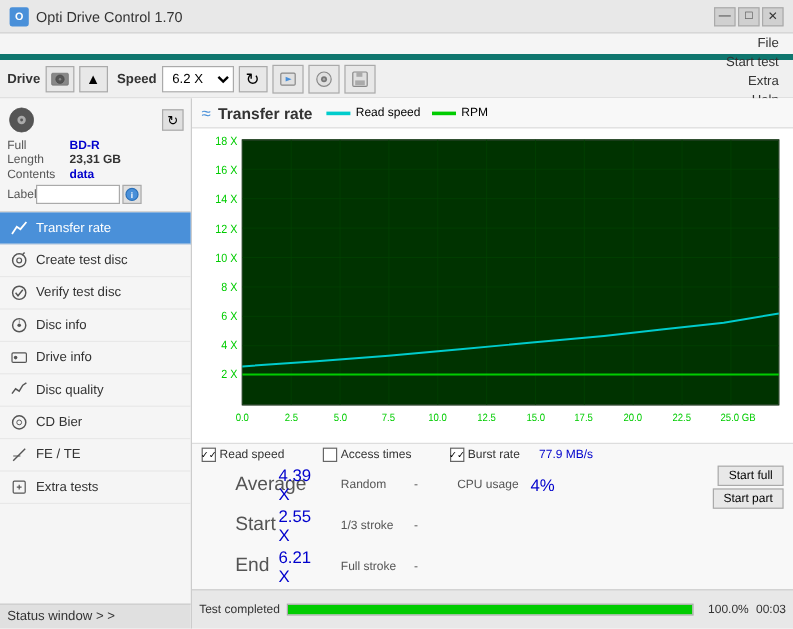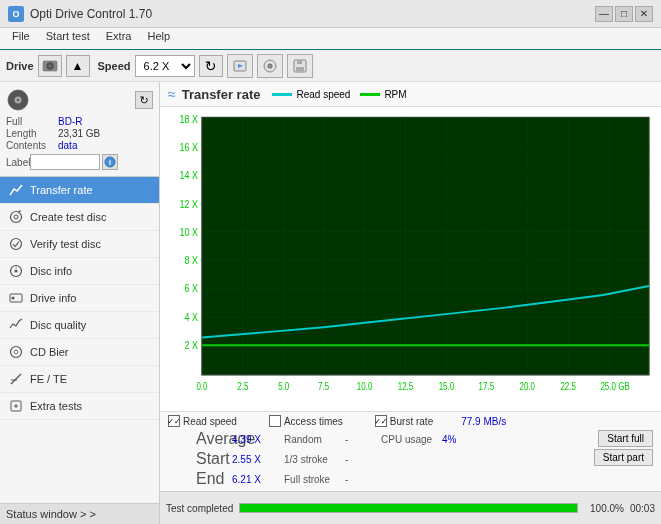--- a/index.html
+++ b/index.html
@@ -43,23 +43,24 @@
       border: 1px solid #aaa;
       display: flex; align-items: center; justify-content: center;
       cursor: pointer; font-size: 10px; color: #333;
     }
 
     
     .menu-bar {
       background: #f5f5f5;
       height: 22px;
       display: flex;
-      align-items: flex-start;
+      align-items: flex-end;
       padding: 0 4px;
-      border-bottom: 1px solid #0f766e;
+      border-bottom: 5px solid #0f766e;
+      flex-direction: column;
     }
     .menu-item {
       padding: 2px 8px;
       cursor: pointer;
       font-size: 11px;
       color: #333;
     }
 
     
     .drive-bar {
@@ -147,21 +148,21 @@
       cursor: pointer;
       display: flex; align-items: center; justify-content: center;
       font-size: 11px;
     }
     .disc-row {
       display: flex;
       font-size: 10px;
       margin-bottom: 1px;
     }
     .disc-row-label { color: #555; width: 52px; }
-    .disc-row-value { color: #0000cc; }
+    .disc-row-value { color: #0000cc; font-weight: bold; }
     .disc-row-value.black { color: #333; }
     .disc-label-row {
       display: flex;
       align-items: center;
       margin-top: 3px;
       font-size: 10px;
     }
     .disc-label-text { color: #555; margin-right: 0; }
     .disc-label-input {
       border: 1px solid #aaa;
@@ -279,21 +280,21 @@
       font-size: 10px;
       cursor: pointer;
       white-space: nowrap;
     }
     .stats-line {
       display: flex;
       align-items: center;
       gap: 6px;
     }
     .stats-line-label { color: #555; width: 30px; font-size: 16px; margin-left: 28px; }
-    .stats-line-value { color: #0000cc; font-size: 10px; width: 36px; }
+    .stats-line-value { color: #0000cc; font-size: 14px; width: 36px; }
     .stats-line-label2 { color: #555; width: 55px; font-size: 10px; }
     .stats-line-value2 { color: #555; font-size: 10px; width: 10px; }
 
     
     .progress-area {
       height: 18px;
       background: #e8e8e8;
       border-top: 1px solid #ccc;
       display: flex;
       align-items: center;
@@ -598,21 +599,21 @@
           <span style="font-size:10px;color:#333;">Read speed</span>
         </label>
         <label class="legend-checkbox" style="margin-left:20px;">
           <div class="cb"></div>
           <span style="font-size:10px;color:#333;">Access times</span>
         </label>
         <label class="legend-checkbox" style="margin-left:20px;">
           <div class="cb checked">✓</div>
           <span style="font-size:10px;color:#333;">Burst rate</span>
         </label>
-        <span class="burst-val" style="margin-left:16px;">77.9 MB/s</span>
+        <span class="burst-val" style="margin-left:4px;">77.9 MB/s</span>
       </div>
 
       <div style="display:flex; gap:0; align-items:flex-start;">
         <div style="flex:1;">
           <div class="stats-line" style="margin-bottom:2px;">
             <span class="stats-line-label">Average</span>
             <span class="stats-line-value">4.39 X</span>
             <span class="stats-line-label2" style="margin-left:10px;">Random</span>
             <span class="stats-line-value2">-</span>
             <span class="stats-line-label2" style="margin-left:20px;">CPU usage</span>

